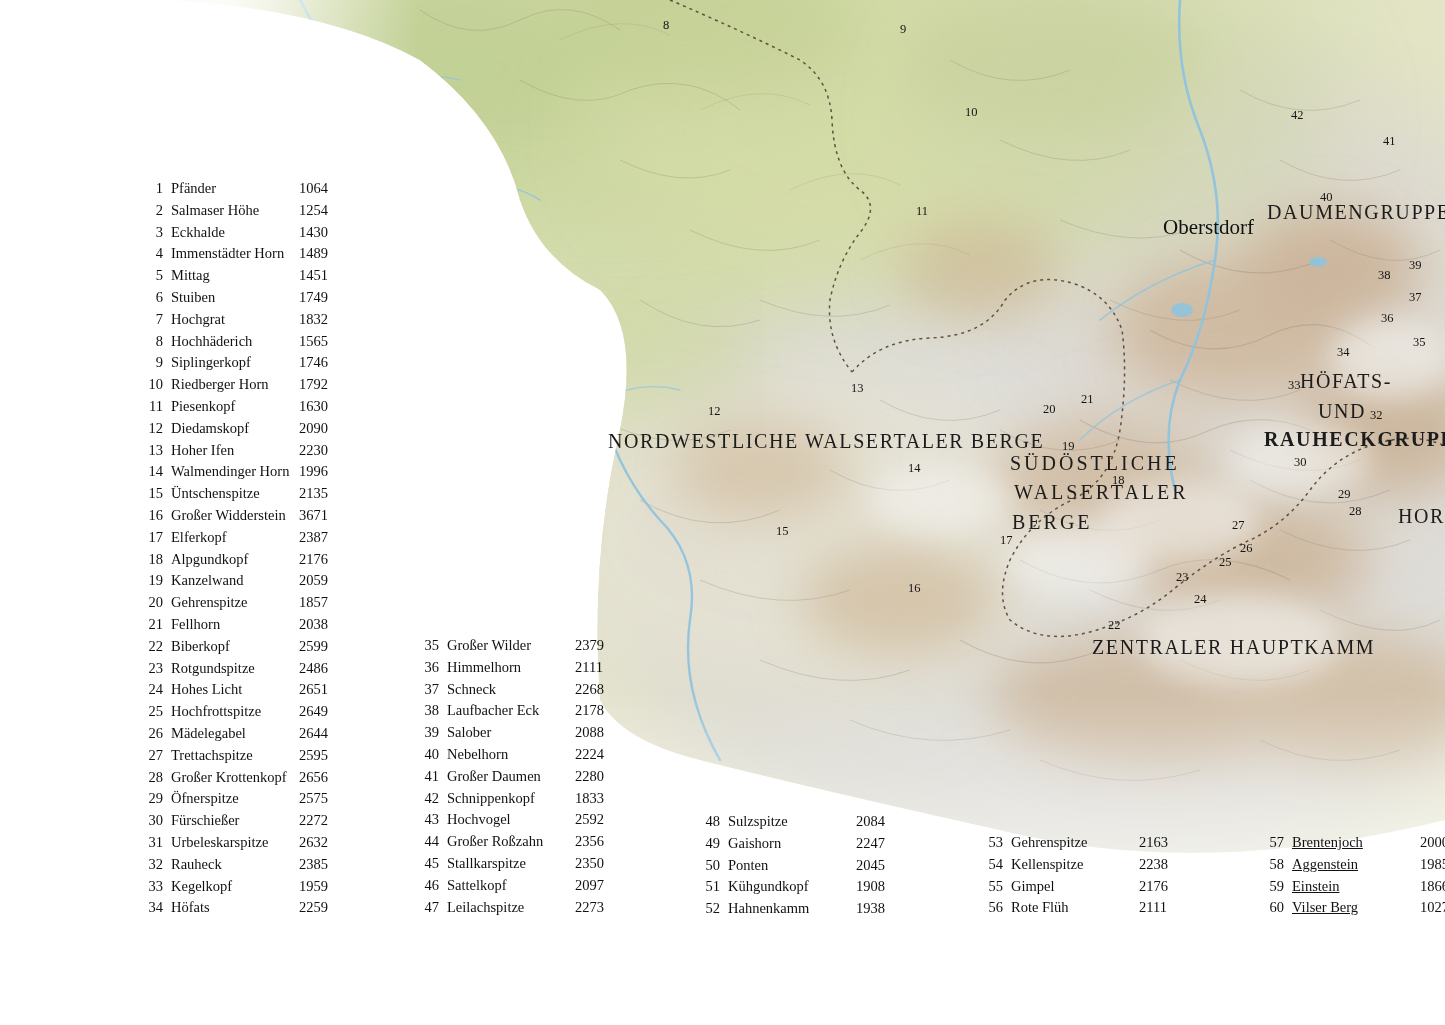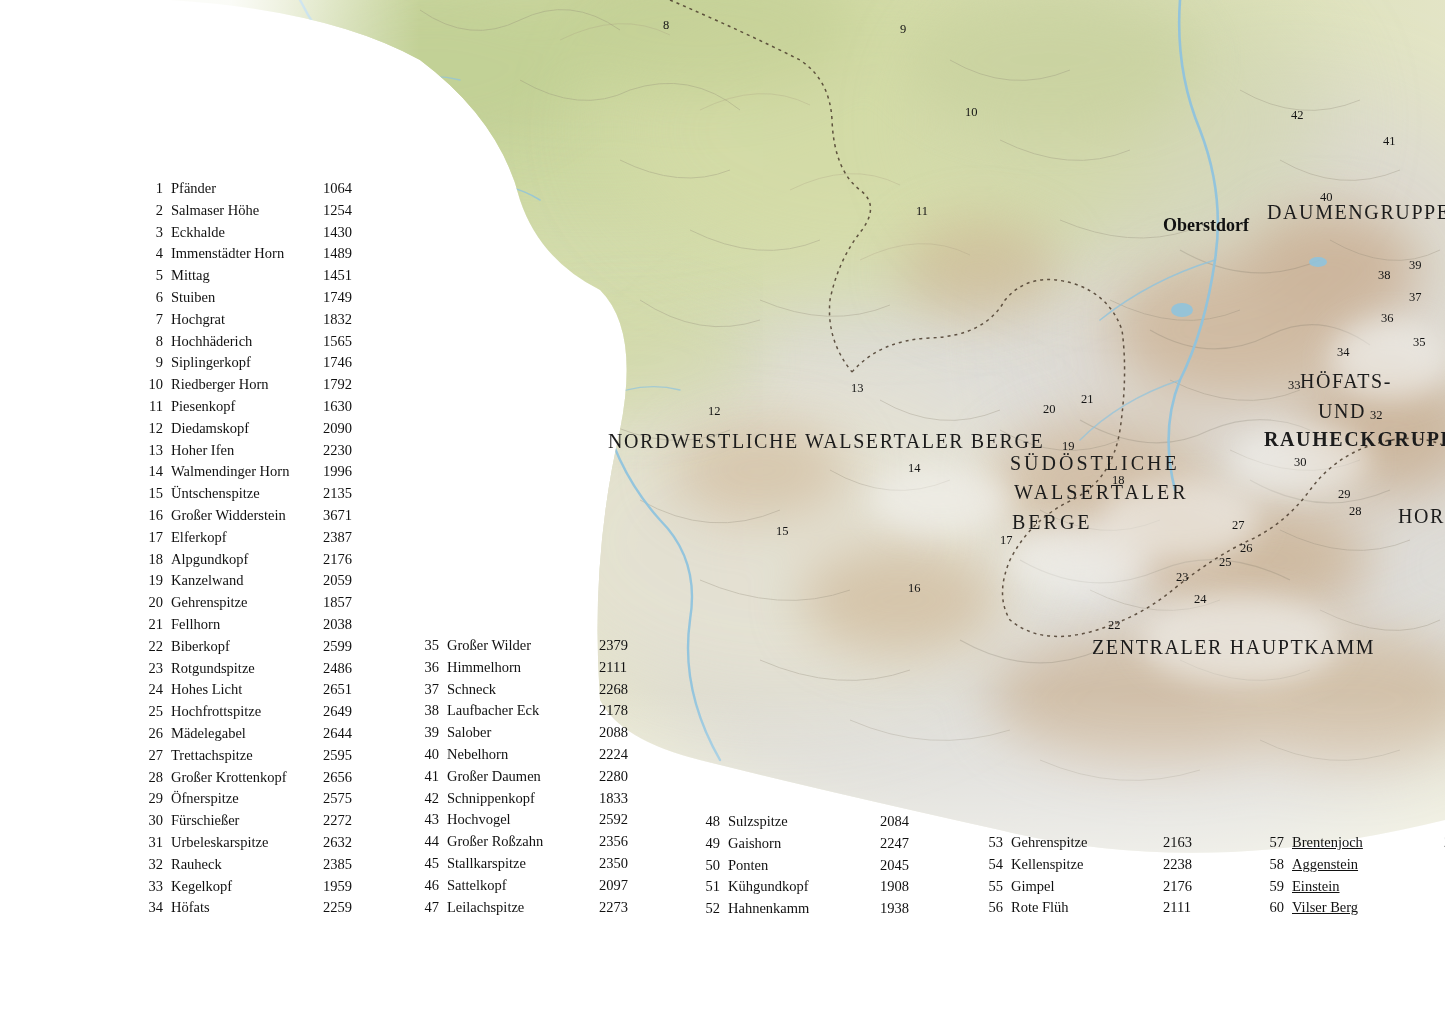--- a/index.html
+++ b/index.html
@@ -23,22 +23,22 @@
 
   
   .map-label{
     position:absolute;
     font-family:"Liberation Serif", serif;
     color:#1d1d1d;
     white-space:nowrap;
     pointer-events:none;
   }
   .place-name{
-    font-weight:bold;
-    font-size:18px;
+    font-weight:normal;
+    font-size:21px;
     color:#111;
   }
   .region-name{
     font-size:20px;
     letter-spacing:1.6px;
     color:#1c1c1c;
   }
   .region-name.wide{letter-spacing:3px;}
   .num-label{
     position:absolute;
@@ -65,21 +65,20 @@
     text-align:right;
     padding-right:8px;
     flex:0 0 auto;
   }
   .lg-name{
     flex:0 0 auto;
   }
   .lg-alt{
     flex:0 0 auto;
     text-align:center;
-    margin-left:24px;
   }
 
   
   .col-a .lg-name{width:128px;}
   .col-b .lg-name{width:128px;}
   .col-c .lg-name{width:128px;}
   .col-d .lg-name{width:128px;}
   .col-e .lg-name{width:128px;text-decoration:underline;}
 </style>
 </head>

